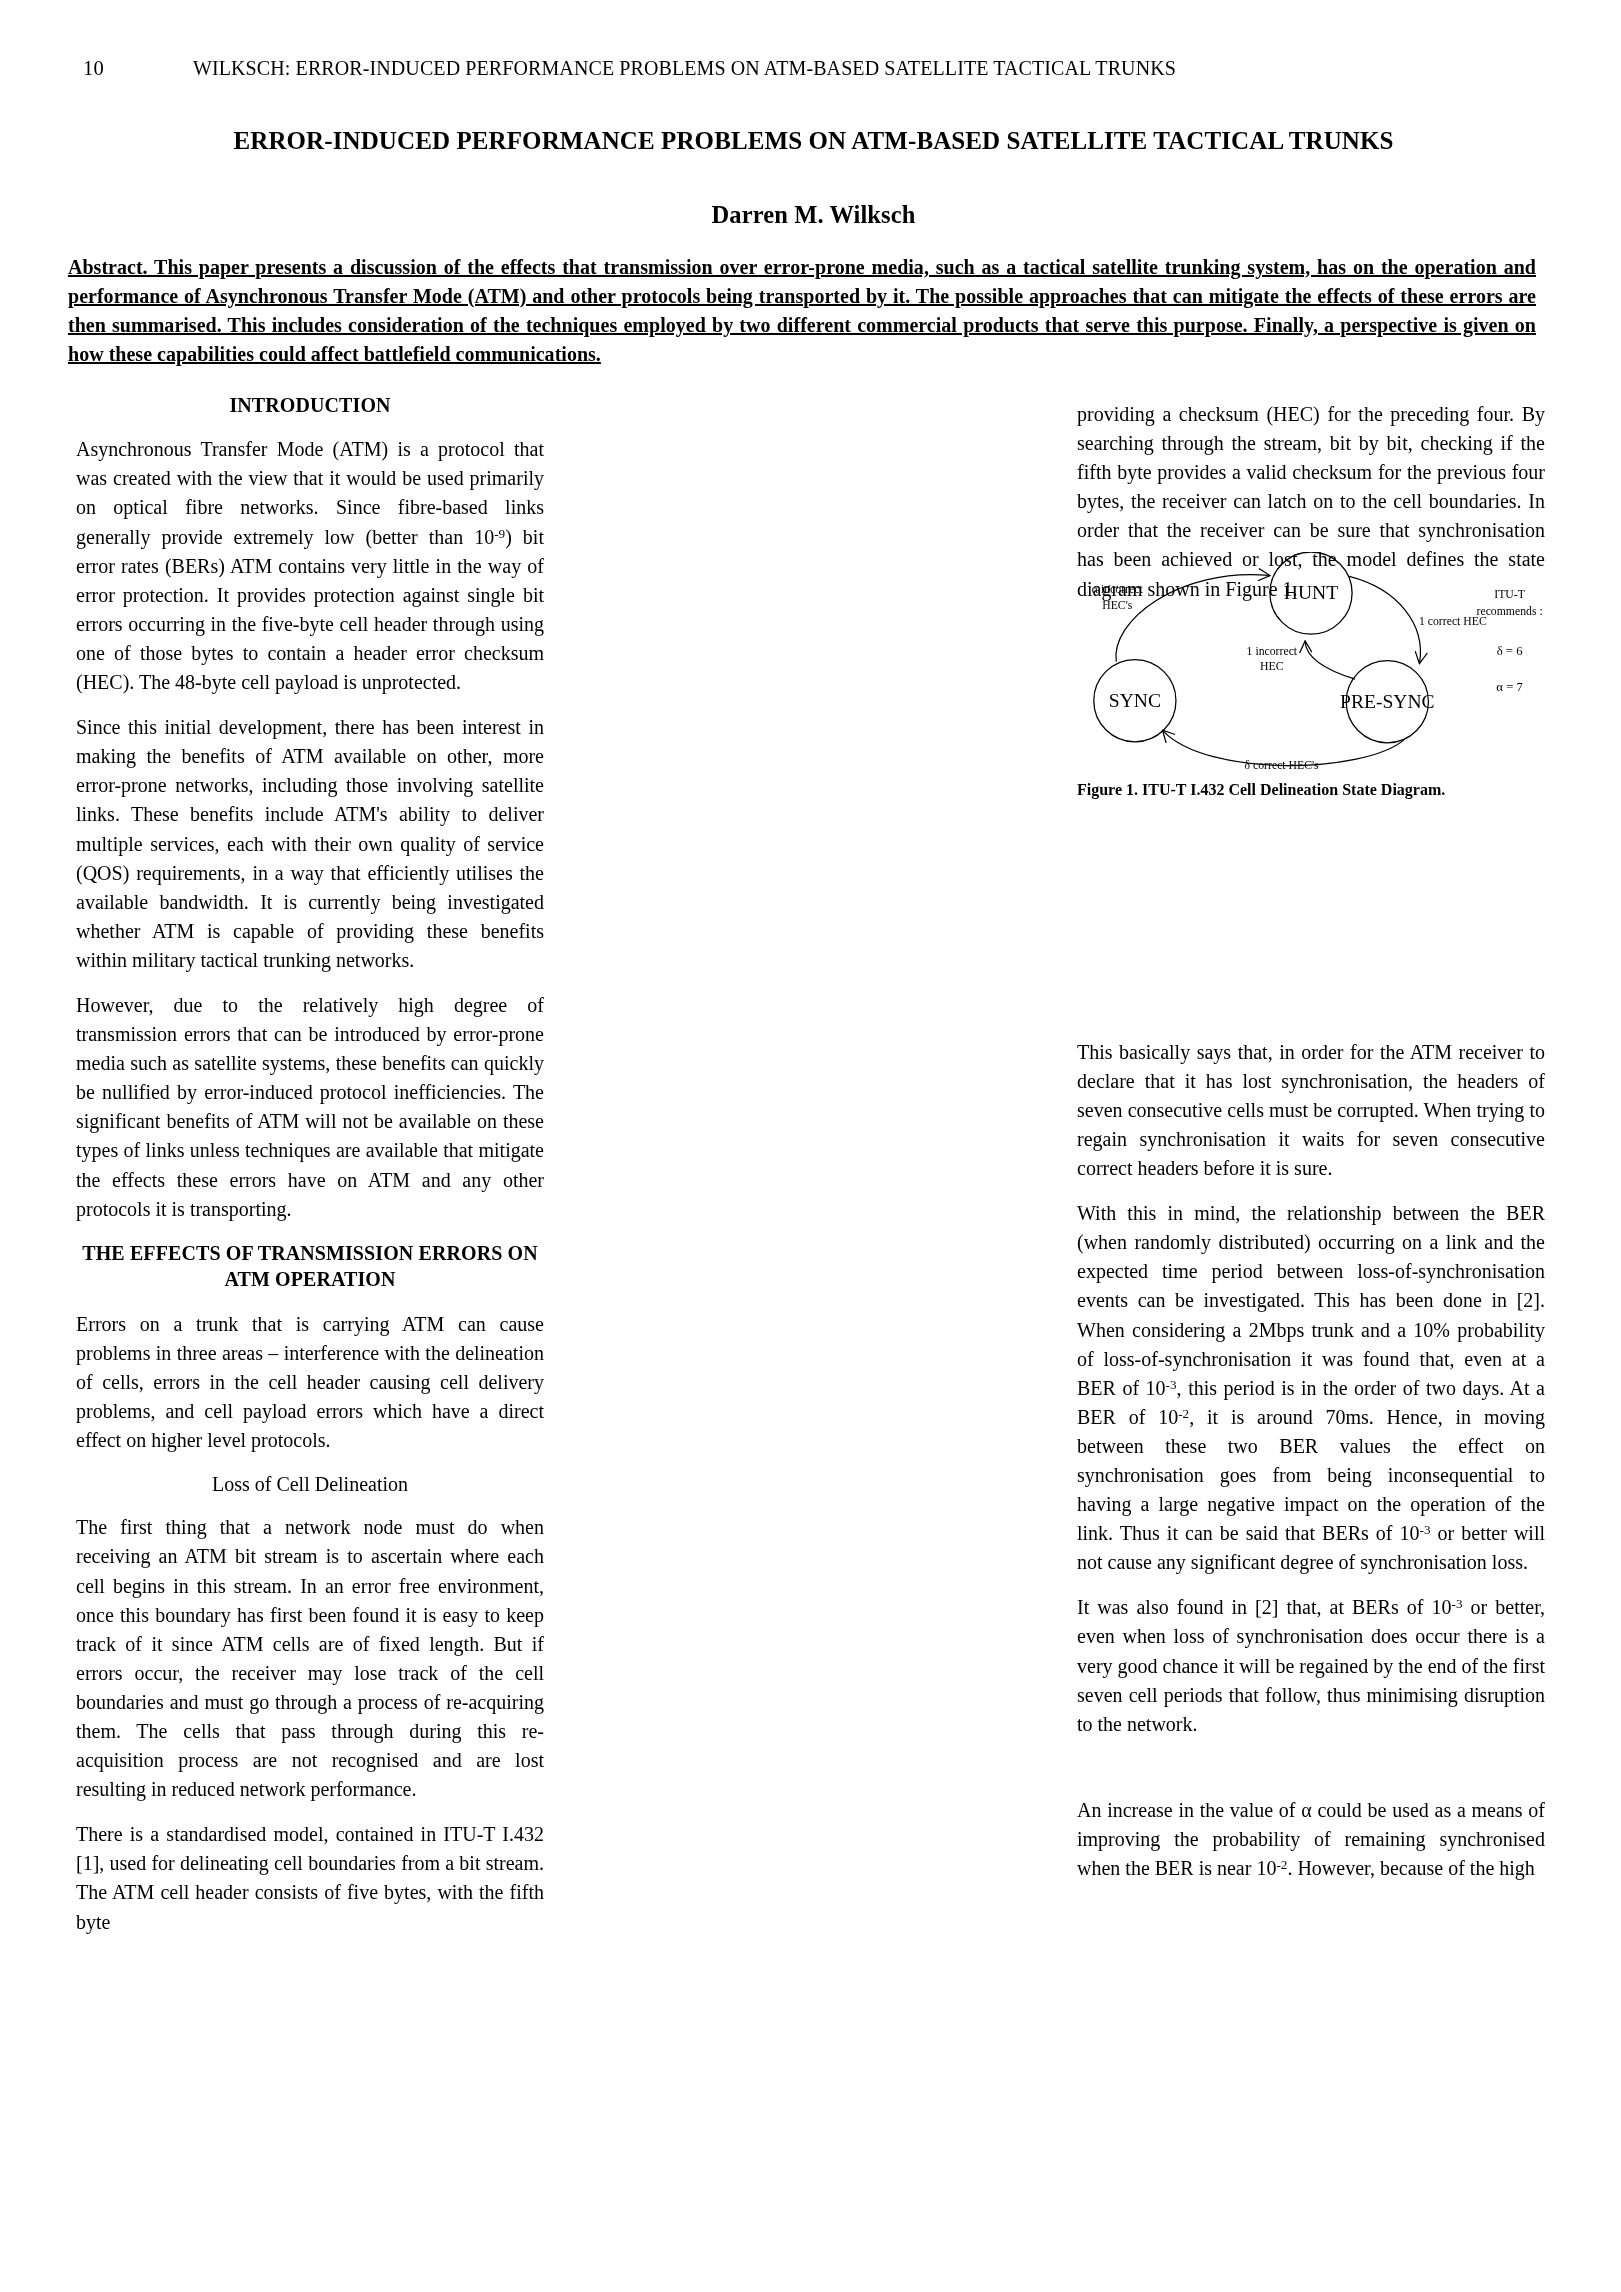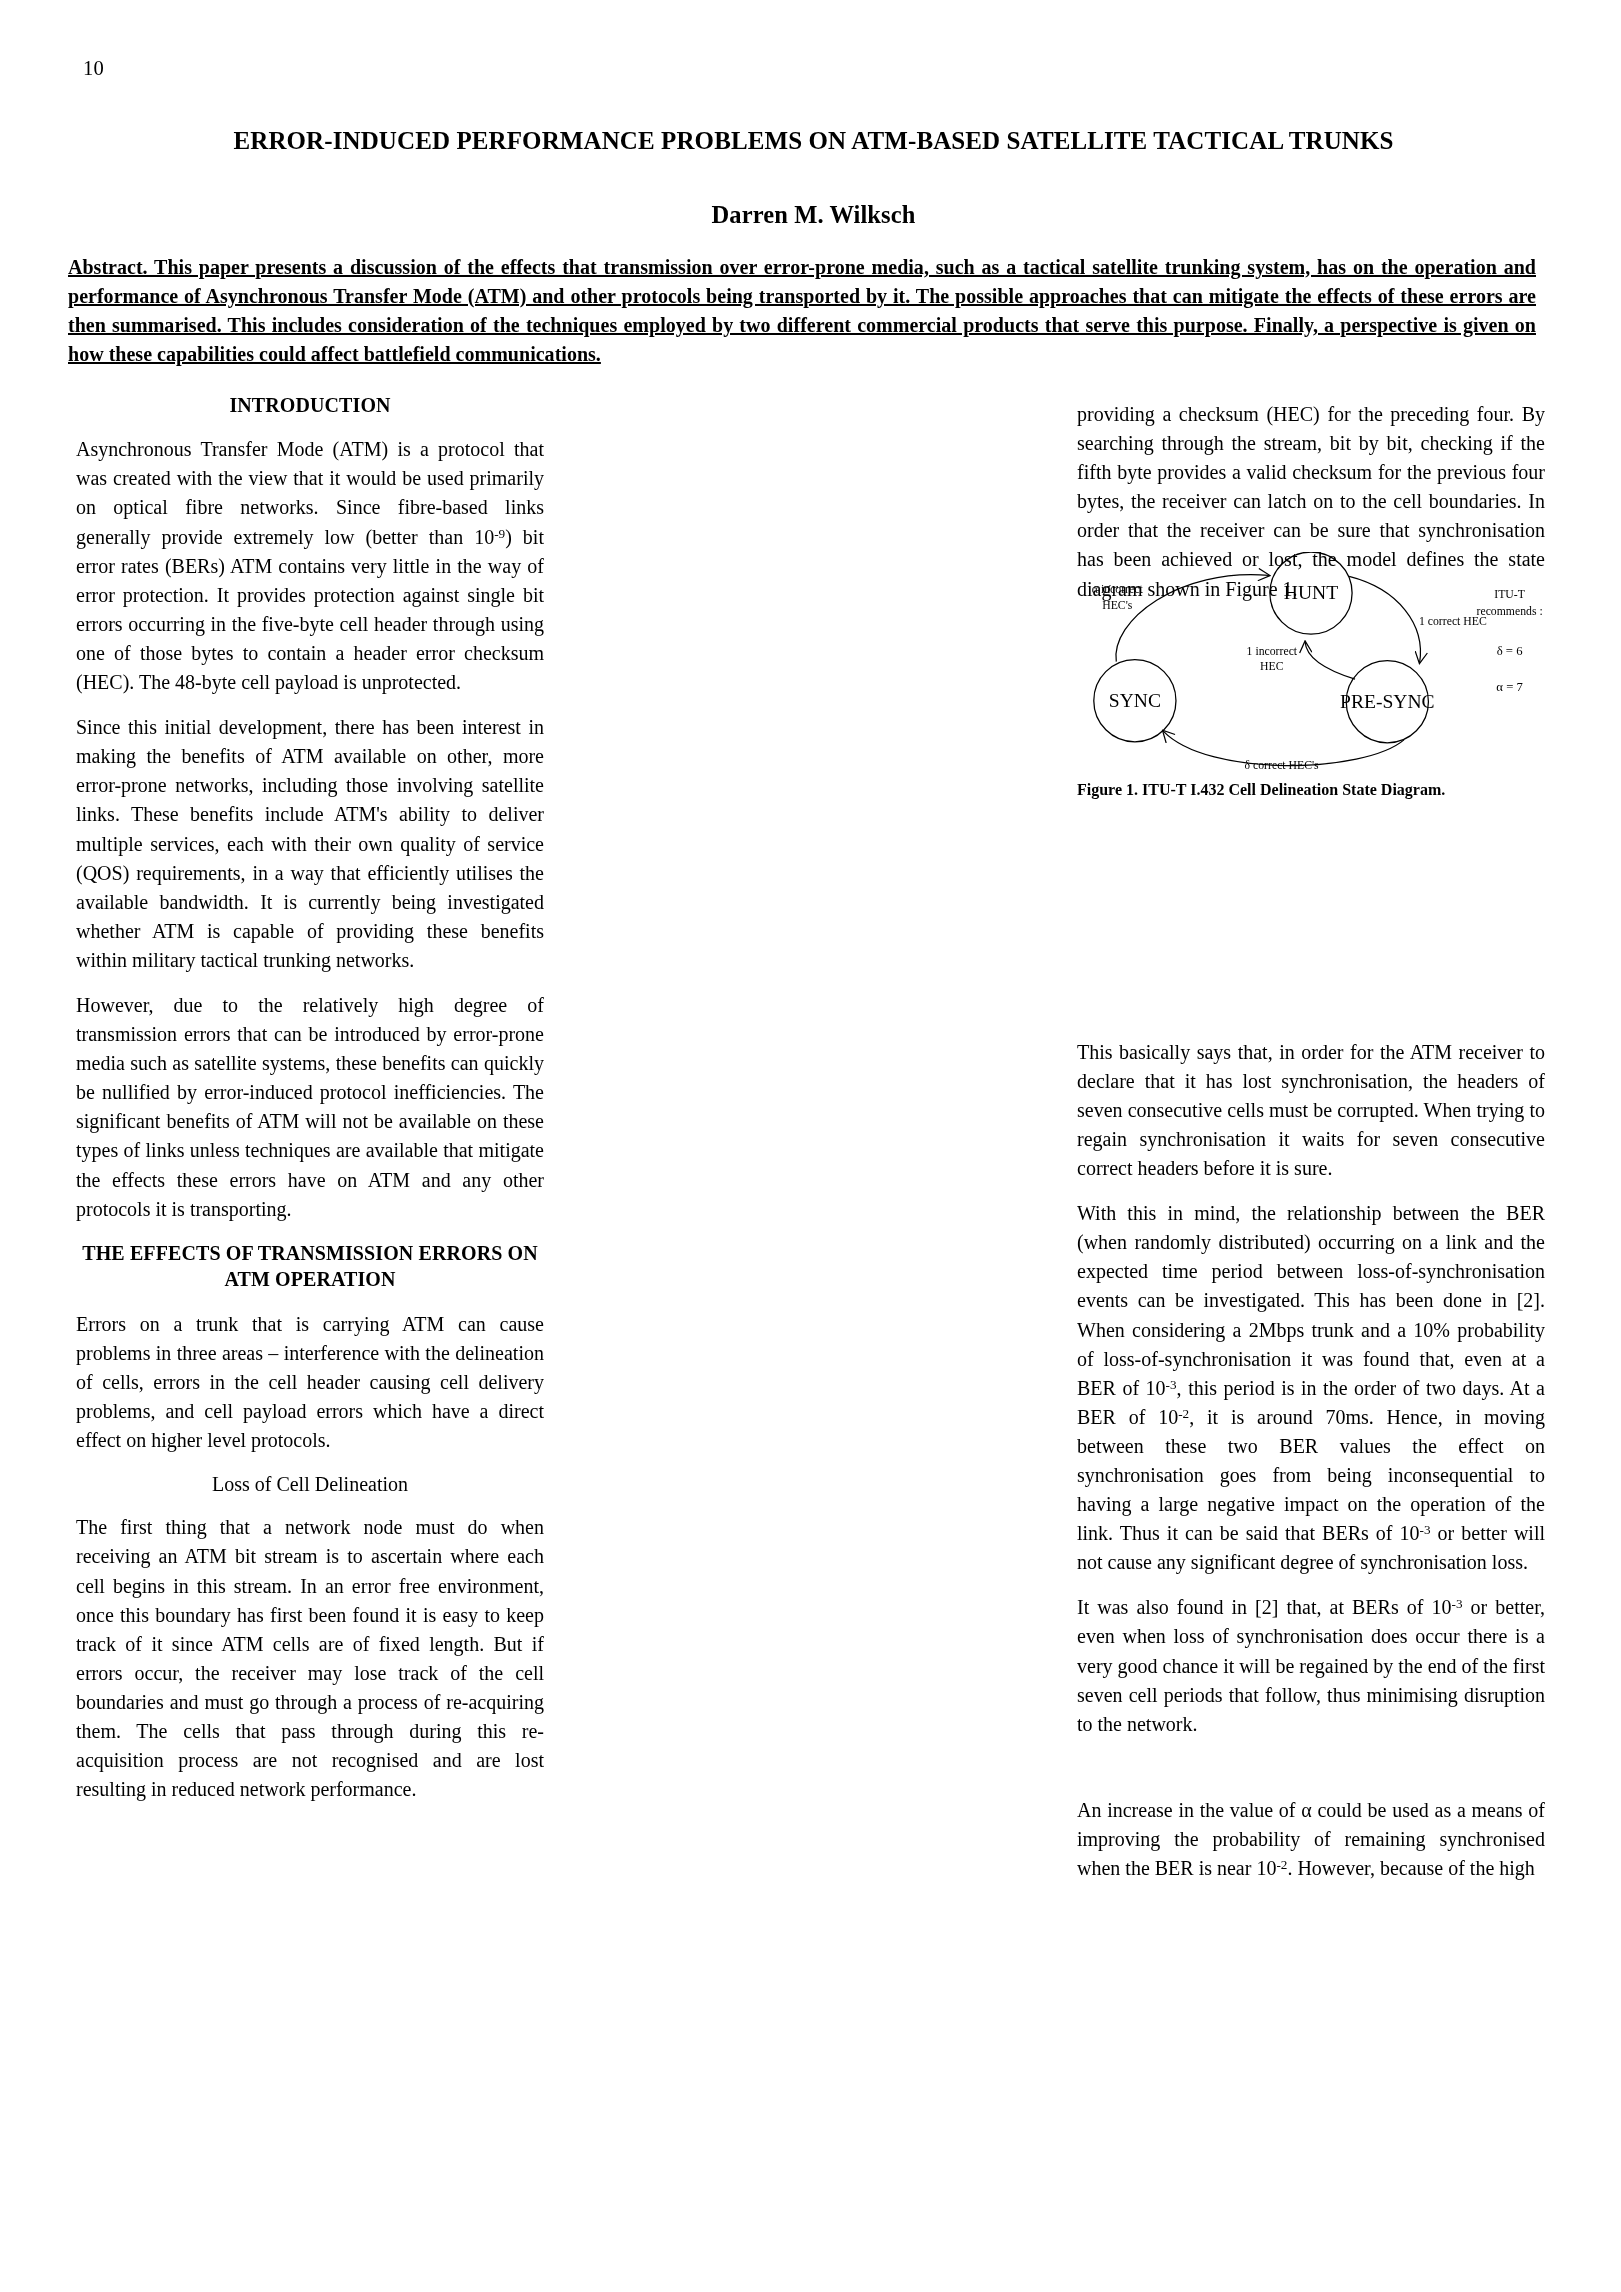--- a/index.html
+++ b/index.html
@@ -148,20 +148,21 @@
     line-height: 1.3;
   }
 </style>
 </head>
 <body>
 
 <div class="page">
 
   <div class="running-head">
     <span class="page-number">10</span>
+    <span class="head-title">WILKSCH: ERROR-INDUCED PERFORMANCE PROBLEMS ON ATM-BASED SATELLITE TACTICAL TRUNKS</span>
   </div>
 
   <div class="title-block">
     <div class="doc-title">ERROR-INDUCED PERFORMANCE PROBLEMS ON ATM-BASED SATELLITE TACTICAL TRUNKS</div>
   </div>
   <div class="author">Darren M. Wilksch</div>
 
   <div class="abstract">Abstract. This paper presents a discussion of the effects that transmission over error-prone media, such as a tactical satellite trunking system, has on the operation and performance of Asynchronous Transfer Mode (ATM) and other protocols being transported by it. The possible approaches that can mitigate the effects of these errors are then summarised. This includes consideration of the techniques employed by two different commercial products that serve this purpose. Finally, a perspective is given on how these capabilities could affect battlefield communications.</div>
 
   <div class="col col-left">
@@ -175,20 +176,21 @@
     <p>However, due to the relatively high degree of transmission errors that can be introduced by error-prone media such as satellite systems, these benefits can quickly be nullified by error-induced protocol inefficiencies. The significant benefits of ATM will not be available on these types of links unless techniques are available that mitigate the effects these errors have on ATM and any other protocols it is transporting.</p>
 
     <h2 class="section">THE EFFECTS OF TRANSMISSION ERRORS ON ATM OPERATION</h2>
 
     <p>Errors on a trunk that is carrying ATM can cause problems in three areas – interference with the delineation of cells, errors in the cell header causing cell delivery problems, and cell payload errors which have a direct effect on higher level protocols.</p>
 
     <h3 class="subsection">Loss of Cell Delineation</h3>
 
     <p>The first thing that a network node must do when receiving an ATM bit stream is to ascertain where each cell begins in this stream. In an error free environment, once this boundary has first been found it is easy to keep track of it since ATM cells are of fixed length. But if errors occur, the receiver may lose track of the cell boundaries and must go through a process of re-acquiring them. The cells that pass through during this re-acquisition process are not recognised and are lost resulting in reduced network performance.</p>
 
+    <p class="tight">There is a standardised model, contained in ITU-T I.432 [1], used for delineating cell boundaries from a bit stream. The ATM cell header consists of five bytes, with the fifth byte</p>
   </div>
 
   <div class="col col-right">
 
     <p>providing a checksum (HEC) for the preceding four. By searching through the stream, bit by bit, checking if the fifth byte provides a valid checksum for the previous four bytes, the receiver can latch on to the cell boundaries. In order that the receiver can be sure that synchronisation has been achieved or lost, the model defines the state diagram shown in Figure 1.</p>
 
     <div style="height:410px"></div>
 
     <p>This basically says that, in order for the ATM receiver to declare that it has lost synchronisation, the headers of seven consecutive cells must be corrupted. When trying to regain synchronisation it waits for seven consecutive correct headers before it is sure.</p>
 

